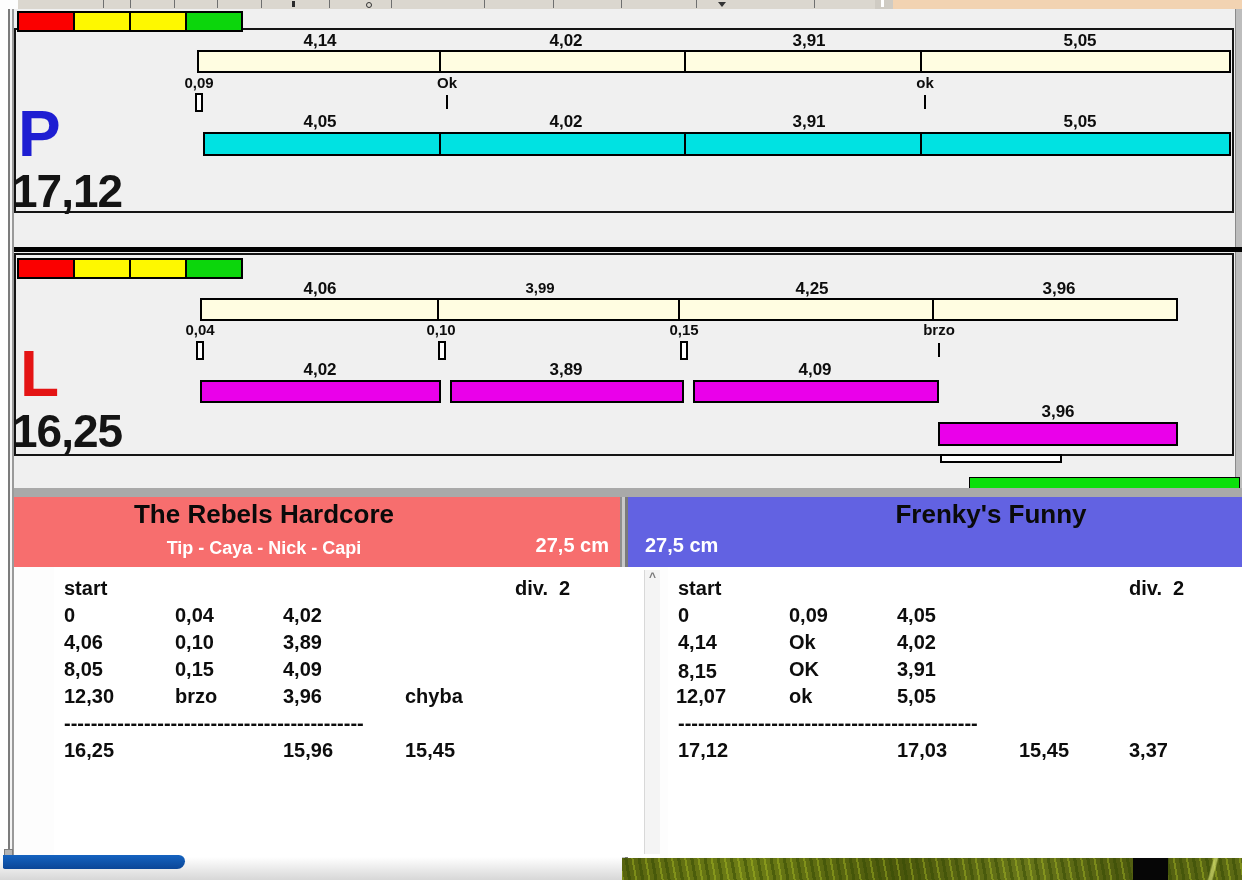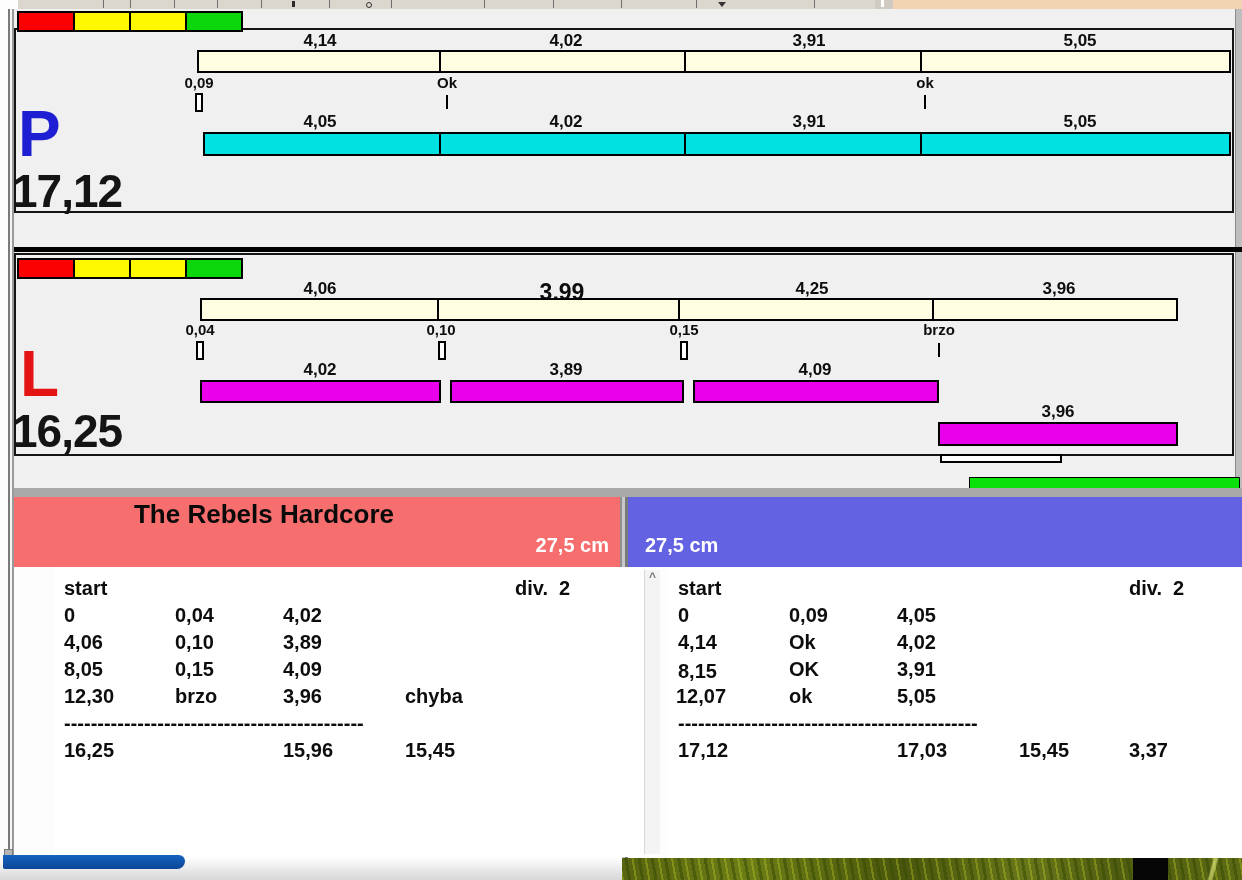--- a/index.html
+++ b/index.html
@@ -135,21 +135,21 @@
   <div class="abs lanebox" style="left:14px;top:253px;width:1220px;height:203px;"></div>
 
   <div class="abs lights" style="left:17px;top:258px;">
     <div class="tl tl-red"></div>
     <div class="tl tl-yel"></div>
     <div class="tl tl-yel"></div>
     <div class="tl tl-grn"></div>
   </div>
 
   <span class="lbl" style="left:260px;top:279px;width:120px;font-size:17px;">4,06</span>
-  <span class="lbl" style="left:502px;top:279px;width:120px;font-size:23px;">3,99</span>
+  <span class="lbl" style="left:480px;top:279px;width:120px;font-size:15px;">3,99</span>
   <span class="lbl" style="left:752px;top:279px;width:120px;font-size:17px;">4,25</span>
   <span class="lbl" style="left:999px;top:279px;width:120px;font-size:17px;">3,96</span>
 
   <div class="bar bar-cream" style="left:200px;top:298px;width:978px;height:23px;">
     <div class="seg div" style="width:237px;"></div>
     <div class="seg div" style="width:241px;"></div>
     <div class="seg div" style="width:254px;"></div>
     <div class="seg" style="flex:1;"></div>
   </div>
 
@@ -176,26 +176,28 @@
   <span class="biglet" style="left:20px;top:342px;color:#e41414;">L</span>
   <span class="bignum" style="left:12px;top:408px;">16,25</span>
 
   <div class="mini" style="left:940px;top:454px;width:122px;height:9px;"></div>
   <div class="greenbar" style="left:969px;top:477px;width:271px;height:12px;"></div>
 
   <div class="abs winbar" style="left:14px;top:488px;width:1228px;height:9px;"></div>
 
   <div class="hdr hdr-red" style="left:14px;top:497px;width:606px;">
     <span class="team" style="left:0;top:2px;width:500px;">The Rebels Hardcore</span>
+    <span class="dogs" style="left:0;top:41px;width:500px;">Tip - Caya - Nick - Capi</span>
     <span class="cm" style="left:380px;top:37px;width:215px;text-align:right;">27,5 cm</span>
   </div>
 
   <div class="abs pdiv" style="left:620px;top:497px;width:8px;height:365px;"></div>
 
   <div class="hdr hdr-blu" style="left:628px;top:497px;width:614px;">
+    <span class="team" style="left:112px;top:2px;width:502px;">Frenky's Funny</span>
     <span class="cm" style="left:17px;top:37px;width:130px;text-align:left;">27,5 cm</span>
   </div>
 
 
   <div class="body" style="left:14px;top:567px;width:606px;height:290px;">
     <span class="cell" style="left:10px;top:10px;">start</span>
     <span class="cell" style="left:461px;top:10px;">div.  2</span>
 
     <span class="cell" style="left:10px;top:37px;">0</span>
     <span class="cell" style="left:121px;top:37px;">0,04</span>

